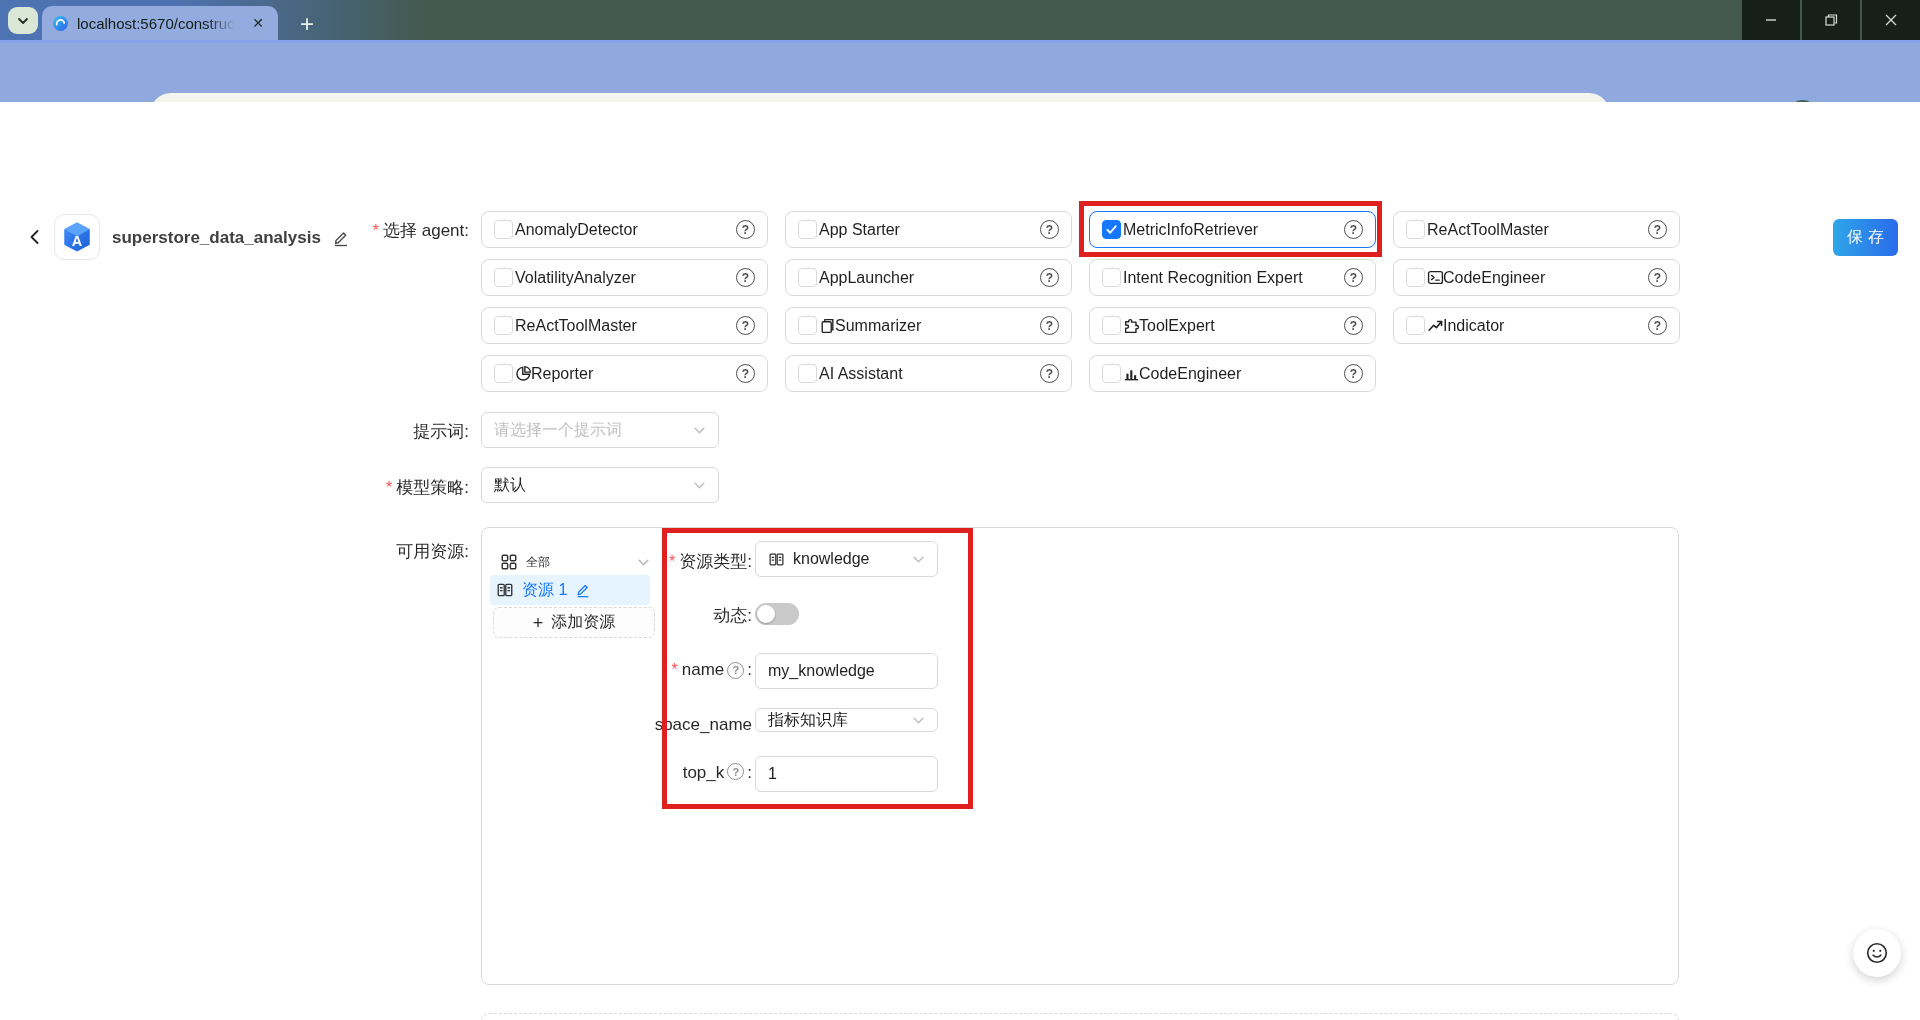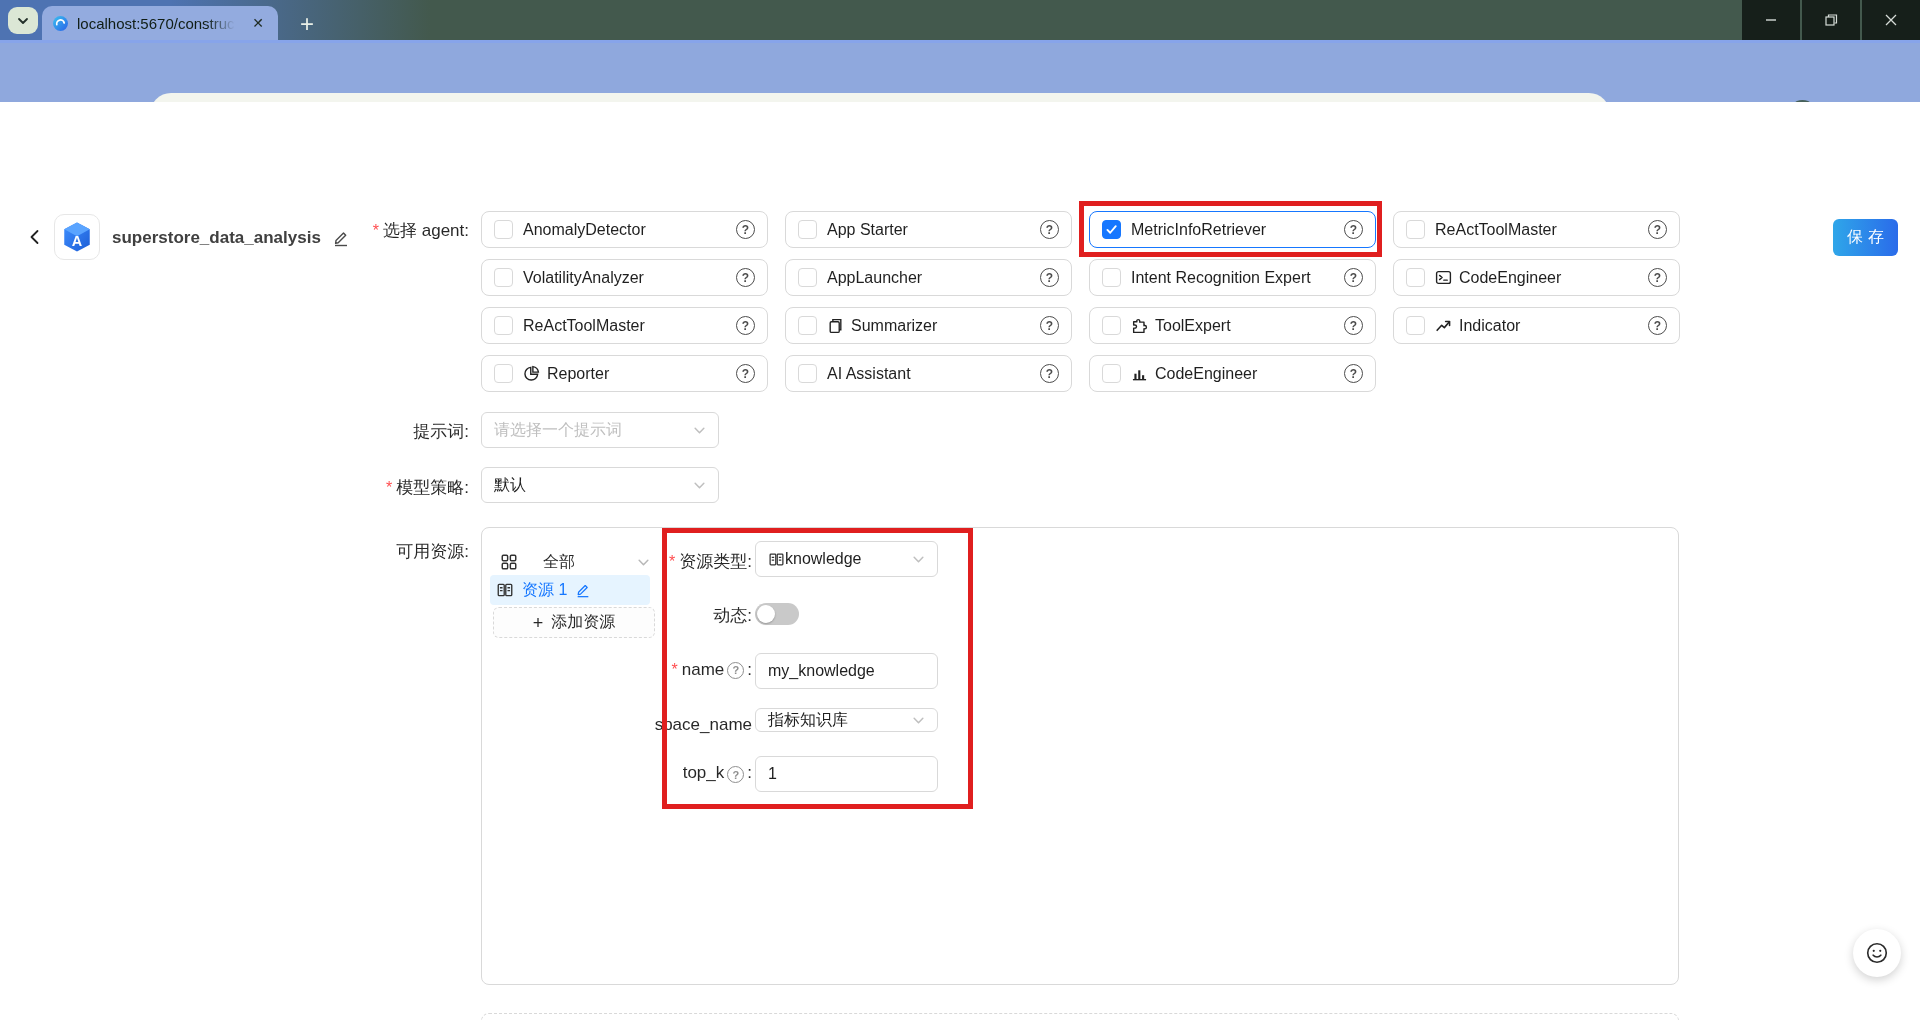--- a/index.html
+++ b/index.html
@@ -48,38 +48,38 @@
   #app-title { left:112px; top:126px; font-size:17px; font-weight:600; color:#404040; }
   #title-edit { left:332px; top:127px; width:18px; height:18px; color:#4a4a4a; }
   #save-btn { left:1833px; top:117px; width:65px; height:37px; border-radius:6px;
     background:linear-gradient(90deg,#2fa6e9,#2a6bea); color:#fff; font-size:16px; letter-spacing:5px;
     display:flex; align-items:center; justify-content:center; padding-left:5px; border:none; }
 
   
   .f-label { font-size:17px; color:rgba(0,0,0,.85); white-space:nowrap; text-align:right; }
   .ast { color:#ff4d4f; margin-right:4px; font-size:16px; }
   .agent-card { position:absolute; width:287px; height:37px; border:1px solid #d9d9d9; border-radius:8px;
-    background:#fff; display:flex; align-items:center; padding:0 12px; gap:10px; }
+    background:#fff; display:flex; align-items:center; padding:0 12px; gap:2px; }
   .agent-card.selected { border-color:#1677ff; }
   .cb { width:19px; height:19px; border:1px solid #d9d9d9; border-radius:4px; background:#fff; flex:none;
     display:flex; align-items:center; justify-content:center; }
   .cb.on { background:#1677ff; border-color:#1677ff; }
   .alabel { font-size:16px; color:rgba(0,0,0,.88); white-space:nowrap; }
   .aicon { width:17px; height:17px; color:#222; flex:none; display:flex; margin-right:-3px; }
   .help { margin-left:auto; width:19px; height:19px; border:1.4px solid #4d4d4d; border-radius:50%;
     color:#4d4d4d; font-size:12px; font-weight:700; display:flex; align-items:center; justify-content:center; flex:none; }
   .sel, .inp { position:absolute; border:1px solid #d9d9d9; border-radius:6px; background:#fff;
     display:flex; align-items:center; padding:0 12px; font-size:16px; color:#1f1f1f; }
   .sel .chev { margin-left:auto; color:#bfbfbf; display:flex; }
   .placeholder { color:#bfbfbf; }
   .redbox { position:absolute; border:5px solid #e01f1f; }
 
   #res-panel { left:481px; top:527px; width:1198px; height:458px; border:1px solid #d9d9d9;
     border-radius:8px; background:#fff; }
-  .tree-row { position:absolute; display:flex; align-items:center; gap:25px; font-size:16px; color:rgba(0,0,0,.85); }
+  .tree-row { position:absolute; display:flex; align-items:center; gap:8px; font-size:12px; color:rgba(0,0,0,.85); }
   #tree-selected { left:490px; top:575px; width:160px; height:30px; background:#e6f4ff; border-radius:4px;
     display:flex; align-items:center; gap:8px; padding:0 6px; color:#1677ff; font-size:16px; }
   #add-res { left:493px; top:607px; width:162px; height:31px; border:1px dashed #d9d9d9; border-radius:6px;
     background:#fdfdfd; display:flex; align-items:center; justify-content:center; gap:8px; font-size:16px; color:rgba(0,0,0,.85); }
   .switch { position:absolute; width:44px; height:22px; border-radius:11px; background:#c9c9c9; }
   .switch .knob { position:absolute; left:2px; top:2px; width:18px; height:18px; border-radius:50%;
     background:#fff; box-shadow:0 1px 2px rgba(0,0,0,.25); }
   .mini-help { width:17px; height:17px; border:1.2px solid #8f8f8f; border-radius:50%; color:#8f8f8f;
     font-size:11px; font-weight:700; display:inline-flex; align-items:center; justify-content:center; margin:0 3px; }
 
@@ -419,27 +419,27 @@
 
   <div class="abs f-label" style="right:1168px;top:550px"><span class="ast">*</span><span>资源类型:</span></div>
   <div class="abs f-label" style="right:1168px;top:604px">动态:</div>
   <div class="abs f-label" style="right:1168px;top:660px;display:flex;align-items:center">
     <span class="ast">*</span>
       <span>name</span>
     <span class="mini-help">?</span>
       <span>:</span>
   </div>
   <div class="abs f-label" style="right:1168px;top:715px">space_name</div>
-  <div class="abs f-label" style="right:1168px;top:763px;display:flex;align-items:flex-end">
+  <div class="abs f-label" style="right:1168px;top:763px;display:flex;align-items:flex-start">
     <span>top_k</span>
     <span class="mini-help">?</span>
       <span>:</span>
   </div>
 
-  <div class="sel" style="left:755px;top:541px;width:183px;height:36px;">
+  <div class="sel" style="left:755px;top:541px;width:183px;height:36px;gap:8px">
     <svg width="17" height="17" viewBox="0 0 16 16">
         <g fill="none" stroke="#333" stroke-width="1.2">
           <rect x="2" y="3" width="5.3" height="10" rx="0.8"></rect>
           <rect x="8.7" y="3" width="5.3" height="10" rx="0.8"></rect>
           <path d="M3.5 6h2.3M10.2 6h2.3M3.5 8.5h2.3M10.2 8.5h2.3"></path>
         </g>
       </svg>
     <span>knowledge</span>
     <span class="chev">
         <svg width="13" height="13" viewBox="0 0 12 12">

